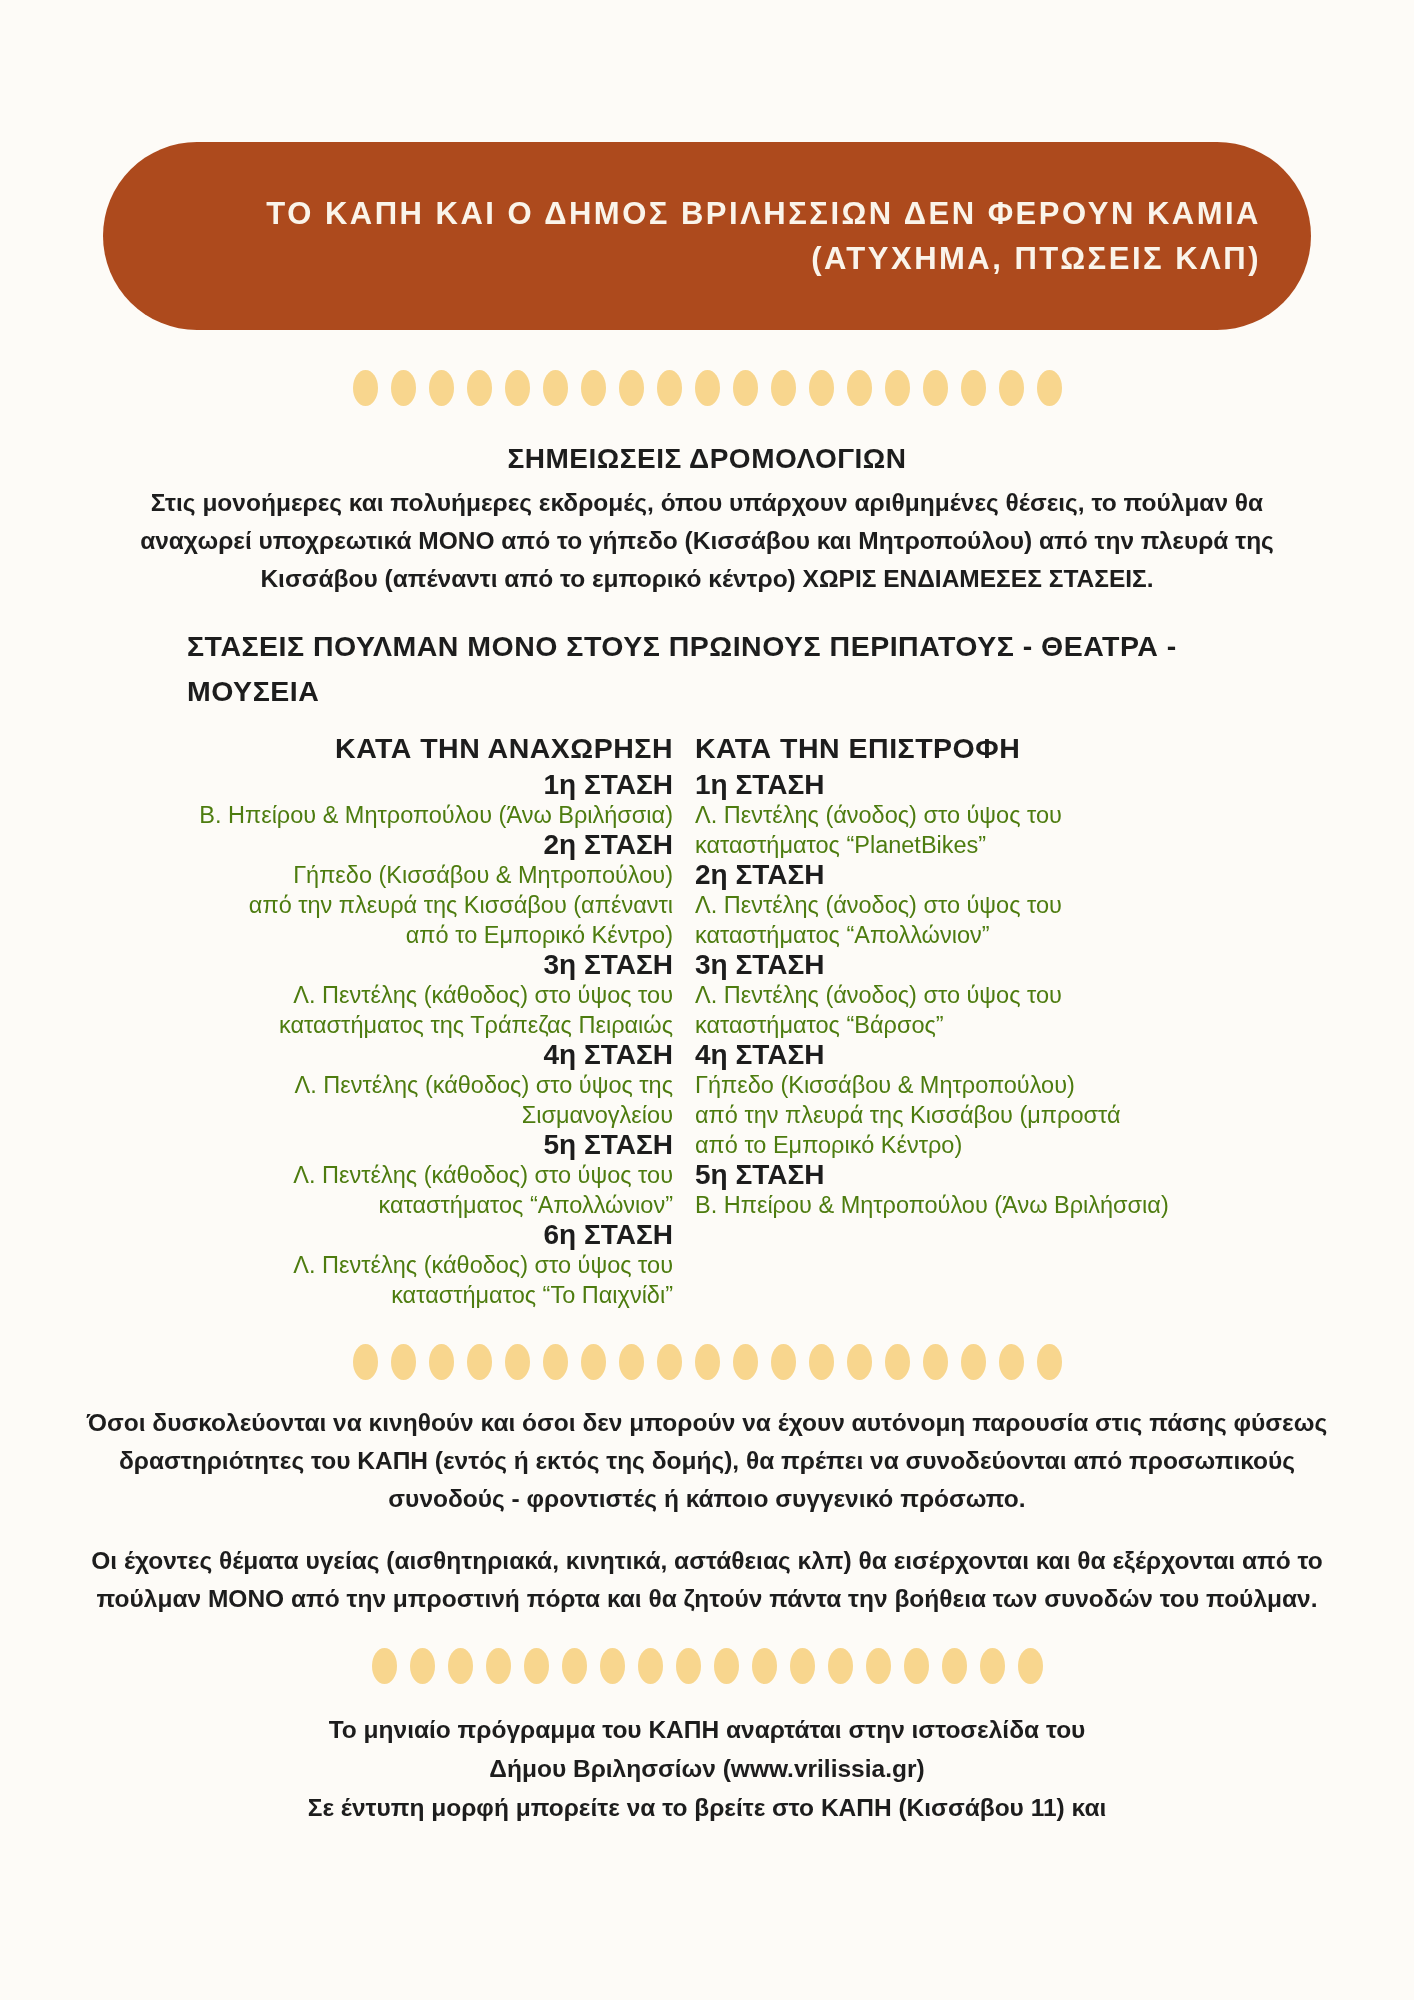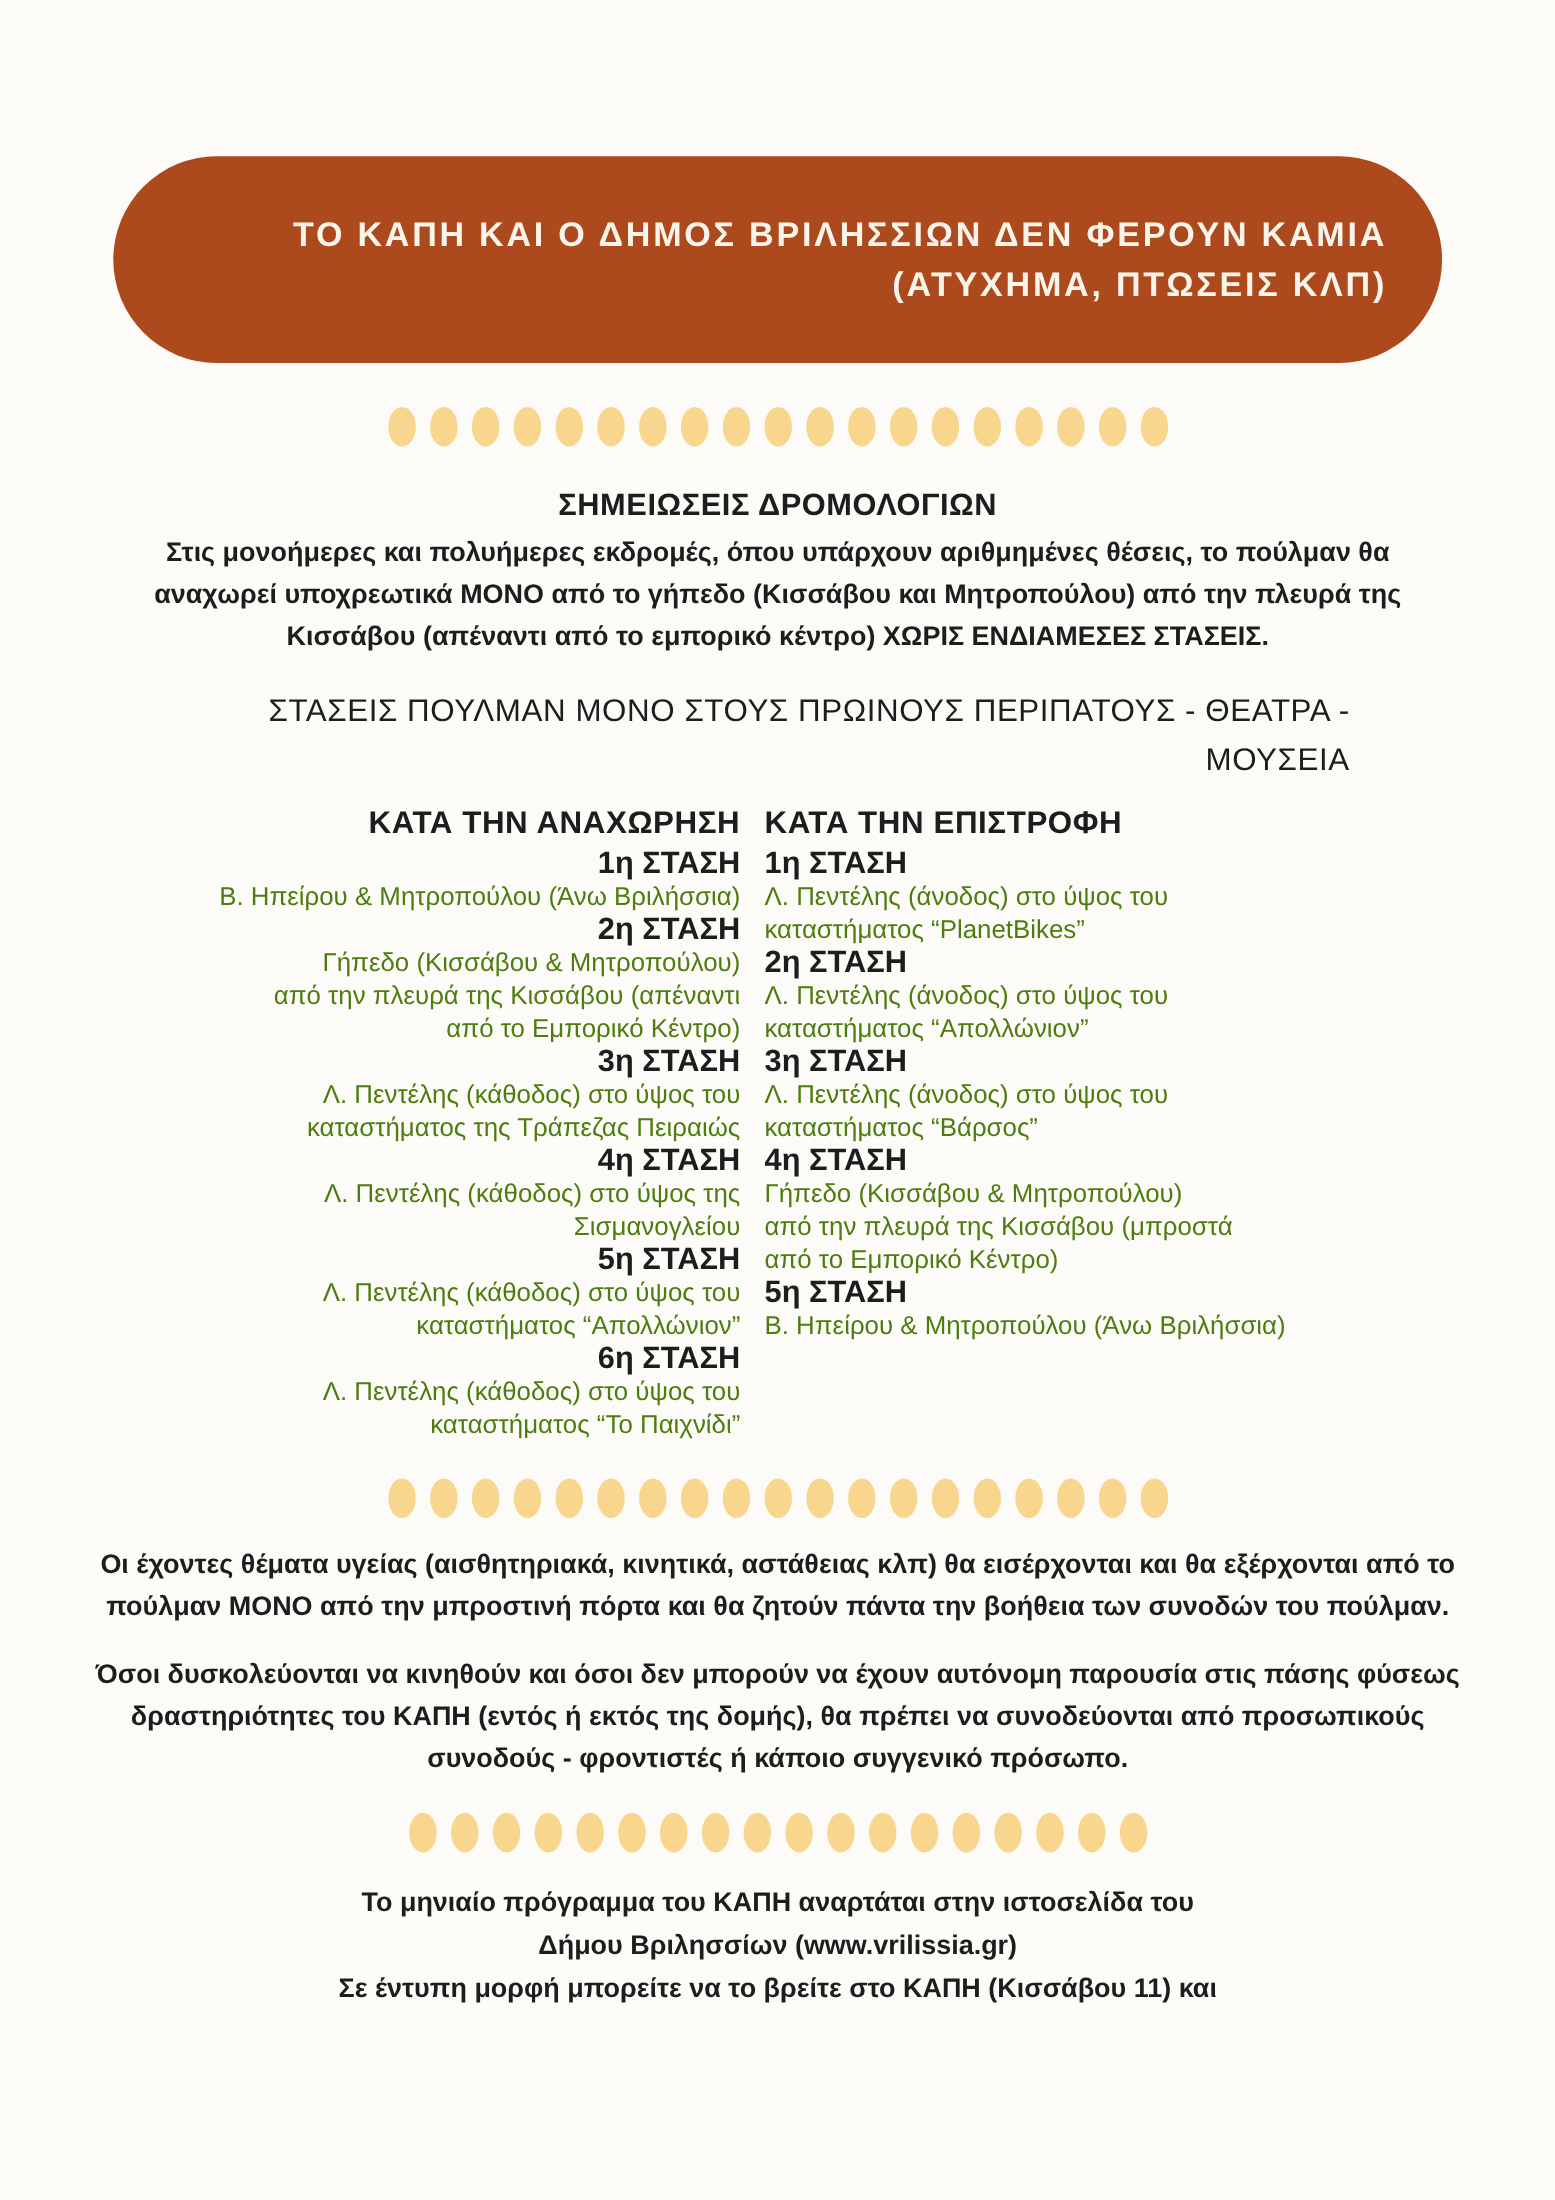--- a/index.html
+++ b/index.html
@@ -47,22 +47,22 @@
   .notes-body {
     margin:8px auto 0;
     width:1190px;
     text-align:center;
     font-size:24.5px; font-weight:700;
     line-height:38px;
   }
   .stops-title {
     margin:26px auto 0;
     width:1040px;
-    text-align:right;
-    font-size:28.5px; font-weight:400;
+    text-align:left;
+    font-size:28.5px; font-weight:700;
     line-height:45px;
     letter-spacing:0.5px;
   }
   
   .columns {
     margin:16px auto 0;
     width:1180px;
     display:flex; gap:22px;
   }
   .col { box-sizing:border-box; }
@@ -217,23 +217,23 @@
       <span class="dot"></span>
       <span class="dot"></span>
       <span class="dot"></span>
       <span class="dot"></span>
       <span class="dot"></span>
       <span class="dot"></span>
       <span class="dot"></span>
       <span class="dot"></span>
     </div>
 
+  <div class="bold-note mobility-note">Όσοι δυσκολεύονται να κινηθούν και όσοι δεν μπορούν να έχουν αυτόνομη παρουσία στις πάσης φύσεως δραστηριότητες του ΚΑΠΗ (εντός ή εκτός της δομής), θα πρέπει να συνοδεύονται από προσωπικούς συνοδούς - φροντιστές ή κάποιο συγγενικό πρόσωπο.</div>
+
   <div class="bold-note health-note">Οι έχοντες θέματα υγείας (αισθητηριακά, κινητικά, αστάθειας κλπ) θα εισέρχονται και θα εξέρχονται από το πούλμαν ΜΟΝΟ από την μπροστινή πόρτα και θα ζητούν πάντα την βοήθεια των συνοδών του πούλμαν.</div>
-
-  <div class="bold-note mobility-note">Όσοι δυσκολεύονται να κινηθούν και όσοι δεν μπορούν να έχουν αυτόνομη παρουσία στις πάσης φύσεως δραστηριότητες του ΚΑΠΗ (εντός ή εκτός της δομής), θα πρέπει να συνοδεύονται από προσωπικούς συνοδούς - φροντιστές ή κάποιο συγγενικό πρόσωπο.</div>
 
   <div class="dots-row dots-3">
       <span class="dot"></span>
       <span class="dot"></span>
       <span class="dot"></span>
       <span class="dot"></span>
       <span class="dot"></span>
       <span class="dot"></span>
       <span class="dot"></span>
       <span class="dot"></span>

